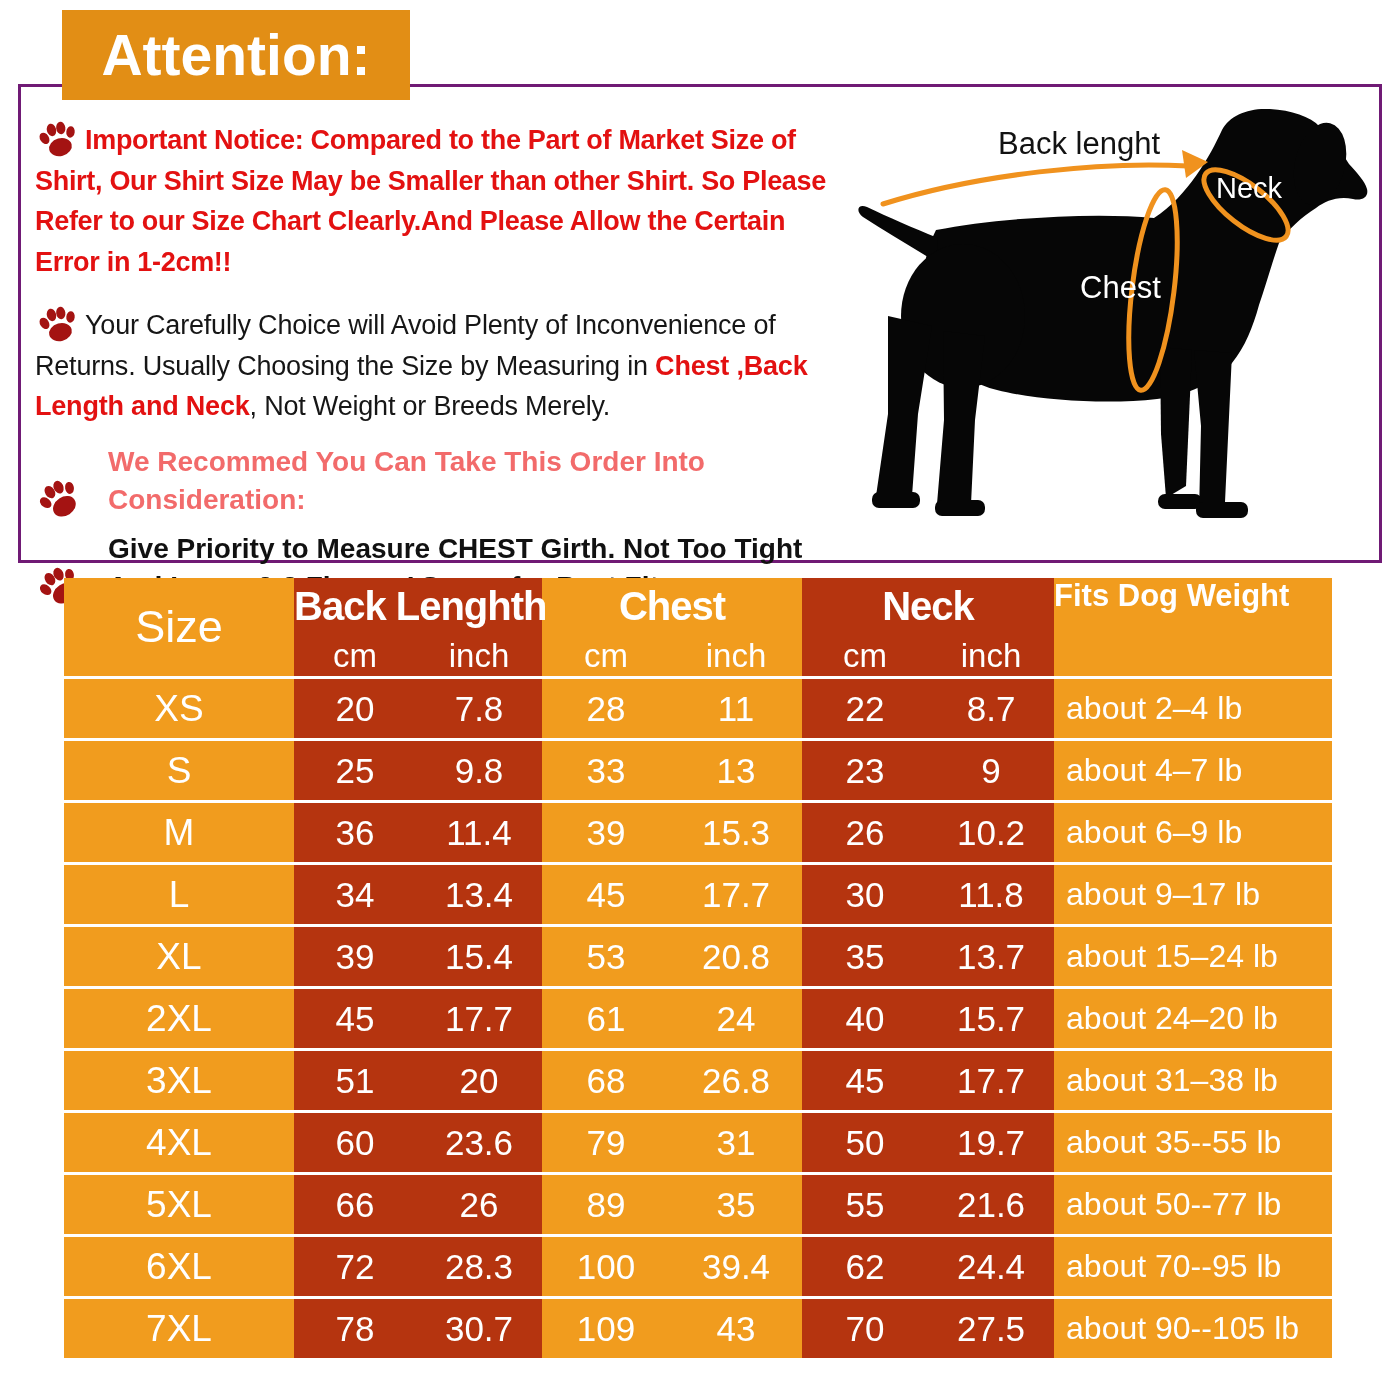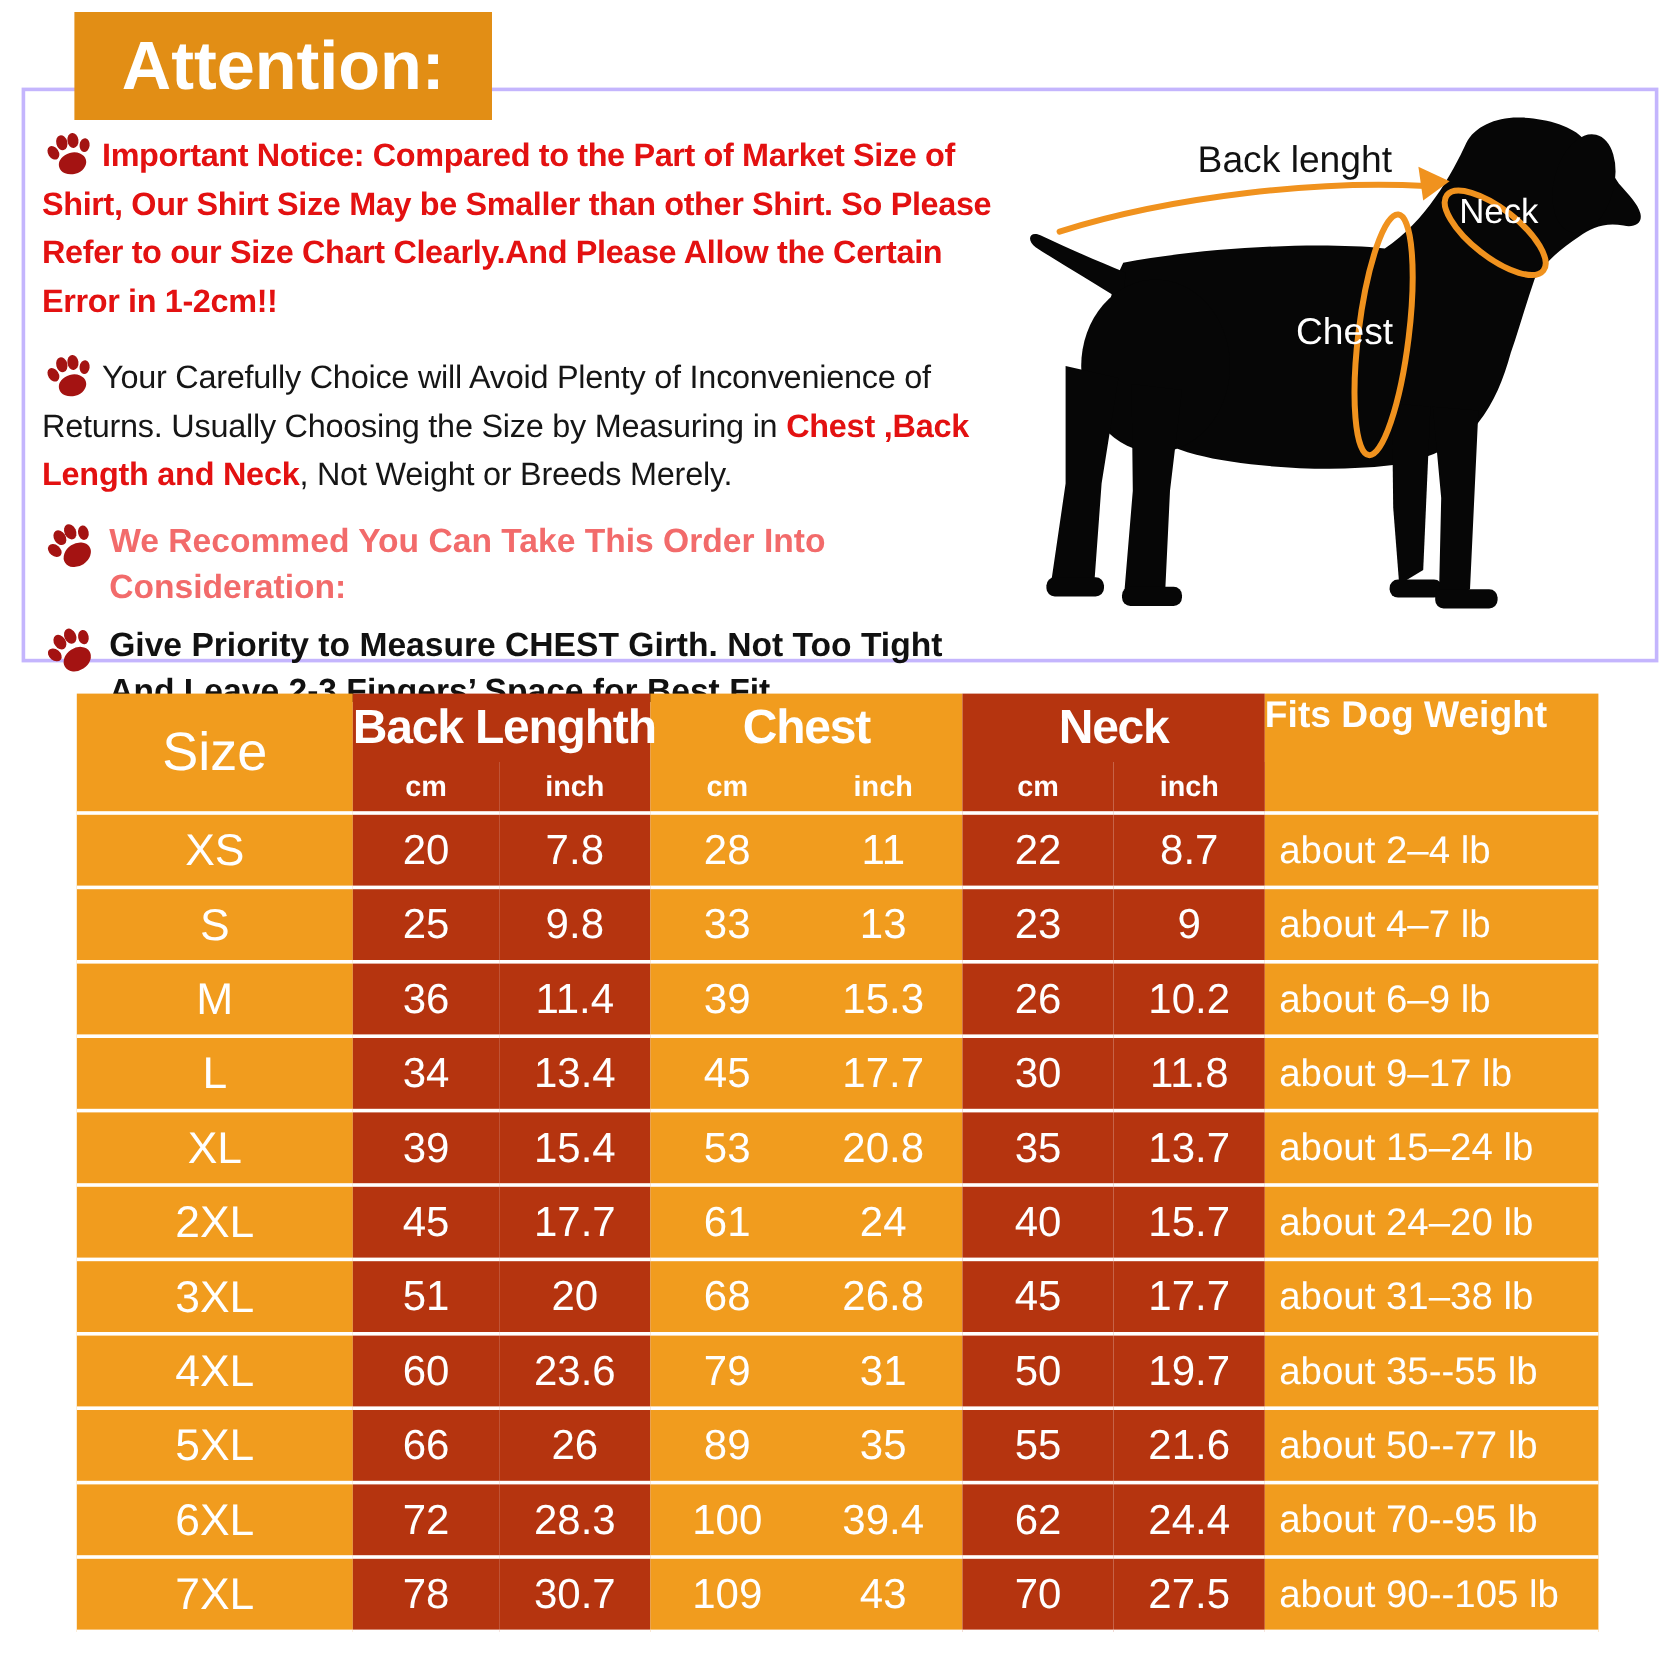--- a/index.html
+++ b/index.html
@@ -5,28 +5,28 @@
   html,body{margin:0;padding:0;background:#fff;}
   .page{position:relative;width:1400px;height:1400px;background:#ffffff;
         font-family:"Liberation Sans",sans-serif;overflow:hidden;padding-left:12px;}
 
   
   .attention{position:absolute;left:62px;top:10px;width:348px;height:90px;
              background:#E28E15;color:#fff;font-size:57px;font-weight:700;
              display:flex;align-items:center;justify-content:center;z-index:5;}
 
   
-  .notice-box{position:absolute;left:18px;top:73px;width:1358px;height:473px;
-              border:3px solid #c4b5fd;background:#fff;}
+  .notice-box{position:absolute;left:18px;top:84px;width:1358px;height:473px;
+              border:3px solid #701a75;background:#fff;}
   .paras{position:absolute;left:14px;top:30px;width:812px;}
   .para{margin:0;}
   .p1{color:#E31111;font-weight:700;font-size:27px;line-height:1.5;letter-spacing:-0.3px;}
   .p2{margin-top:20px;color:#161616;font-weight:400;font-size:27px;line-height:1.5;letter-spacing:-0.2px;}
   .p2 .red{color:#E31111;font-weight:700;}
-  .flexp{display:flex;align-items:flex-start;gap:8px;}
+  .flexp{display:flex;align-items:flex-end;gap:25px;}
   .p3{margin-top:16px;color:#F26B6B;font-weight:700;font-size:28px;line-height:1.38;}
   .p4{margin-top:10px;color:#111;font-weight:700;font-size:28px;line-height:1.38;}
   .paw-inline{display:inline-block;width:46px;height:42px;vertical-align:-10px;margin-right:4px;}
   .paw-side{width:48px;height:44px;flex:0 0 auto;transform:rotate(-18deg);}
 
   
   .dog-wrap{position:absolute;left:837px;top:17px;width:525px;height:452px;}
   .dog-svg{position:absolute;left:0;top:0;width:100%;height:100%;}
   .lbl{position:absolute;white-space:nowrap;}
   .lbl-back{left:140px;top:22px;color:#121212;font-size:31px;}
@@ -40,21 +40,21 @@
   .co{background:#F19C1E;}
   .cr{background:#B5340F;}
   thead th{border-bottom:none;}
   thead tr.units th{border-bottom:3px solid #fff;height:41px;}
   th.h-size,th.h-weight{border-bottom:3px solid #fff;}
   thead tr.toprow{height:57px;}
   .h-size{font-size:45px;font-weight:400;text-align:center;}
   .h-big{font-size:40px;font-weight:700;text-align:center;white-space:nowrap;letter-spacing:-1px;}
   .h-weight{font-size:31px;font-weight:700;text-align:left;vertical-align:top;
             padding:16px 0 0 10px;white-space:nowrap;}
-  .h-unit{font-size:24px;font-weight:700;text-align:center;}
+  .h-unit{font-size:33px;font-weight:400;text-align:center;}
   tbody tr{height:62px;}
   tbody td{border-bottom:3px solid #fff;font-size:35px;font-weight:400;text-align:center;}
   td.size-c{font-size:37px;}
   td.weight-c{text-align:left;padding-left:12px;font-size:32px;white-space:nowrap;}
 </style>
 </head>
 <body>
 
 <div class="page">
 

